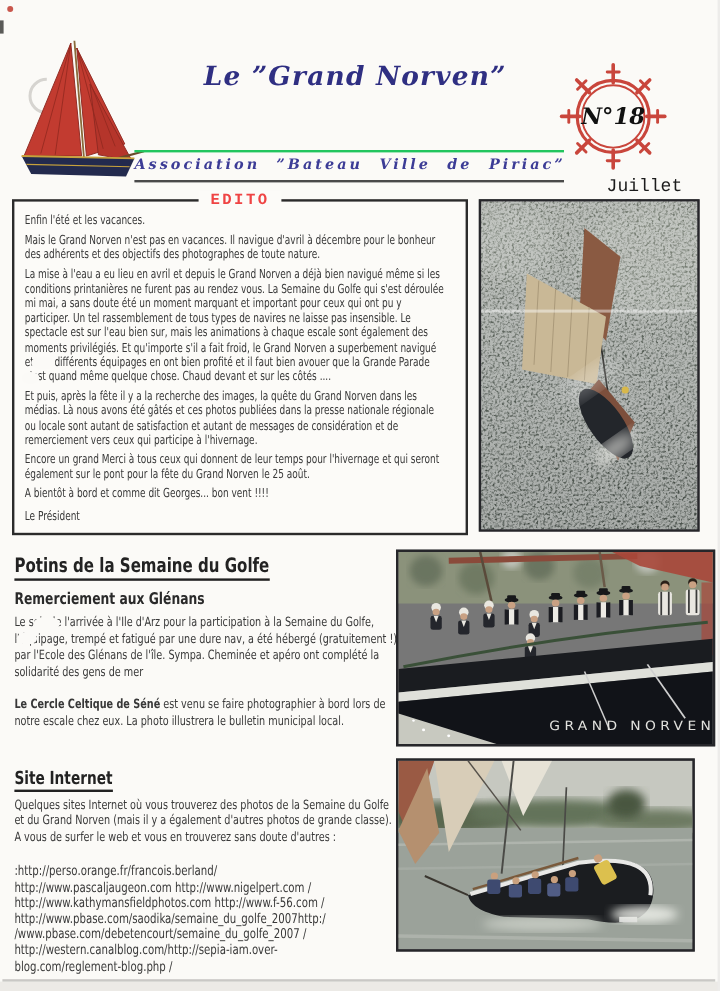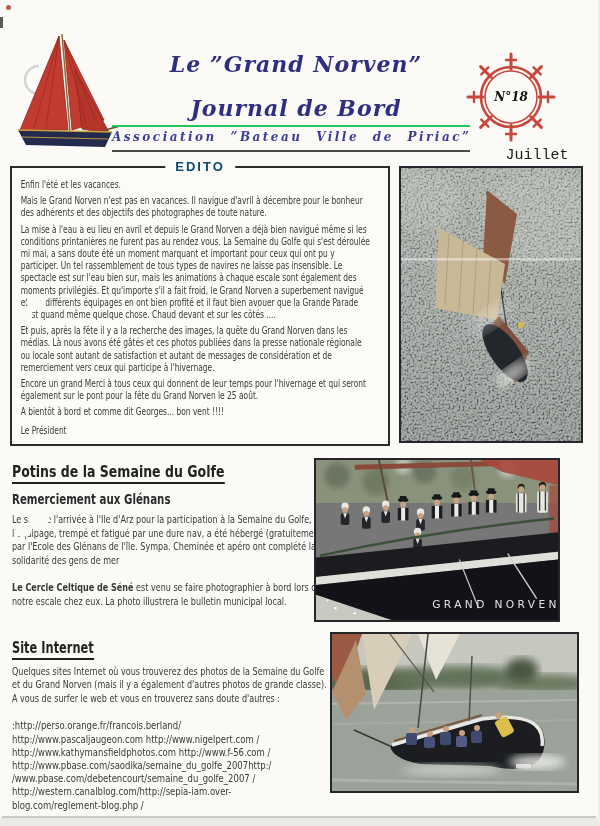--- a/index.html
+++ b/index.html
@@ -22,33 +22,33 @@
   }
   .issue-date{
     position:absolute;left:494px;top:147px;width:86px;text-align:center;
     font-family:Liberation Mono, monospace;font-size:15px;color:#1c1c1c;
   }
   .wheel-wrap{position:absolute;left:459px;top:45px;width:104px;height:104px;}
   .issue-number{
     position:absolute;left:459px;top:45px;width:104px;height:104px;
     display:flex;align-items:center;justify-content:center;
     font-family:"DejaVu Serif",serif;font-style:italic;font-weight:bold;
-    font-size:12px;color:#111;
+    font-size:19px;color:#111;
   }
   .boat-logo{position:absolute;left:12px;top:30px;width:110px;height:128px;}
   
   .edito{
     position:absolute;left:10px;top:166px;width:380px;height:280px;
     border:2px solid #2b2b2b;background:#fcfbf8;box-sizing:border-box;
   }
   .edito-label{
     position:absolute;top:-9px;left:50%;transform:translateX(-50%);
     background:#fcfbf8;padding:0 10px;
-    font-family:Liberation Sans, sans-serif;font-weight:bold;font-size:13px;
-    letter-spacing:2px;color:#0c4a6e;
+    font-family:Liberation Mono, monospace;font-weight:bold;font-size:13px;
+    letter-spacing:2px;color:#ef4444;
   }
   .edito-body{
     width:512px;box-sizing:border-box;padding:10px 14px 0 12px;
     transform:scaleX(0.72);transform-origin:0 0;
     font-size:10.4px;line-height:12.2px;color:#383838;
   }
   .edito-body p{margin:0 0 4px 0;}
   .edito-body p.sig{margin-top:6px;}
   
   .leftcol{
@@ -65,21 +65,21 @@
     border-bottom:2px solid #222;padding-bottom:1px;margin:16px 0 5px 0;
   }
   .leftcol p{font-size:10.6px;line-height:13.6px;margin:0 0 14px 0;}
   .leftcol .b{font-weight:bold;}
   .url-block{margin-top:4px;}
   .url-line{font-size:11.2px;line-height:13.2px;white-space:nowrap;}
   
   .photo{position:absolute;border:2px solid #26262a;box-sizing:border-box;background:#777;}
   .photo svg{display:block;width:100%;height:100%;}
   #photo-aerial{left:399px;top:166px;width:184px;height:277px;}
-  #photo-crew{left:314px;top:458px;width:246px;height:164px;}
+  #photo-crew{left:330px;top:458px;width:266px;height:164px;}
   #photo-sailing{left:330px;top:632px;width:249px;height:161px;}
   
   .blob{position:absolute;background:#fbfaf7;border-radius:50%;}
   .scanline-bottom{position:absolute;left:2px;top:816px;width:594px;height:2px;background:#c9c8c5;}
   .scanband-bottom{position:absolute;left:0;top:818px;width:600px;height:8px;background:#eceae6;}
   .edge-right{position:absolute;right:0;top:0;width:2px;height:826px;background:#edecea;}
   .speck-red{position:absolute;left:6px;top:5px;width:5px;height:5px;background:#c9574d;border-radius:50%;}
   .speck-dark{position:absolute;left:0;top:17px;width:3px;height:11px;background:#5a5a58;}
 </style>
 </head>
@@ -102,21 +102,20 @@
     <line x1="86" y1="102" x2="108" y2="96" stroke="#6b4a2a" stroke-width="1.8"></line>
     <g>
       <polygon points="6,100 100,102 93,117 14,115" fill="#232a4e"></polygon>
       <polyline points="6,100 100,102" stroke="#c8a23c" stroke-width="1.6" fill="none"></polyline>
       <polyline points="10,107 96,109" stroke="#c8a23c" stroke-width="0.9" fill="none"></polyline>
     </g>
   </svg>
 
   <div class="masthead-title">
     <div>Le ”Grand Norven”</div>
-    <div>Journal de Bord</div>
   </div>
 
   <div class="association">Association ”Bateau Ville de Piriac”</div>
 
   <svg class="wheel-wrap" viewBox="0 0 104 104">
     <g stroke="#c9463c" fill="none">
       <circle cx="52" cy="52" r="30" stroke-width="2.6"></circle>
       <circle cx="52" cy="52" r="26" stroke-width="1.6"></circle>
       <g stroke-width="3" stroke-linecap="round">
         <g transform="rotate(0 52 52)">

